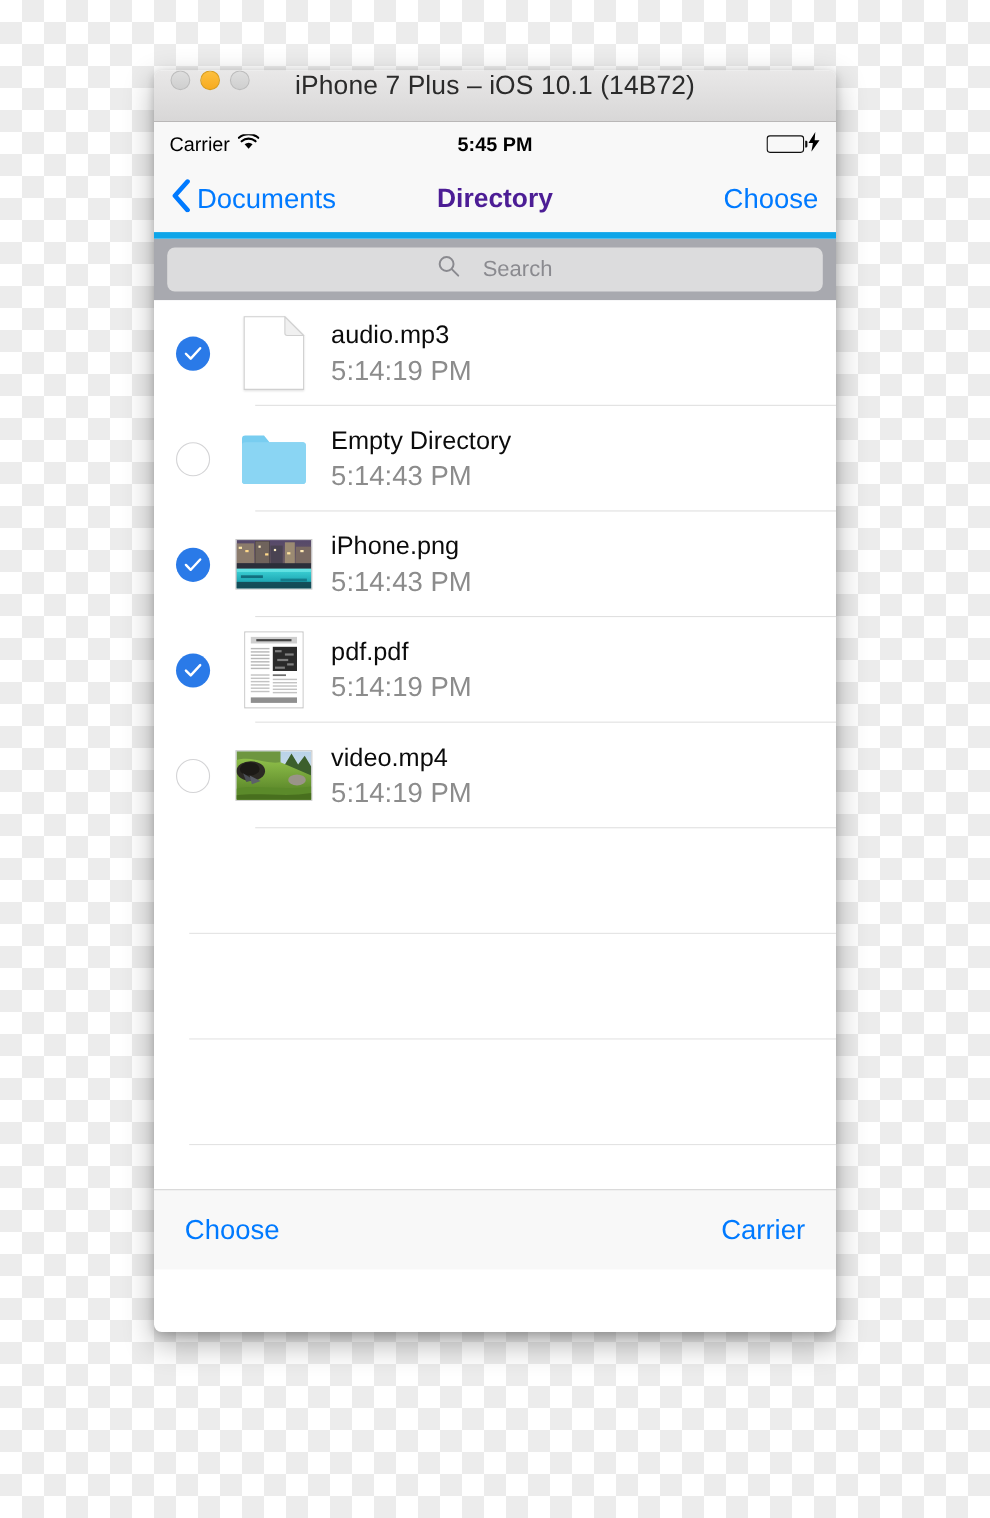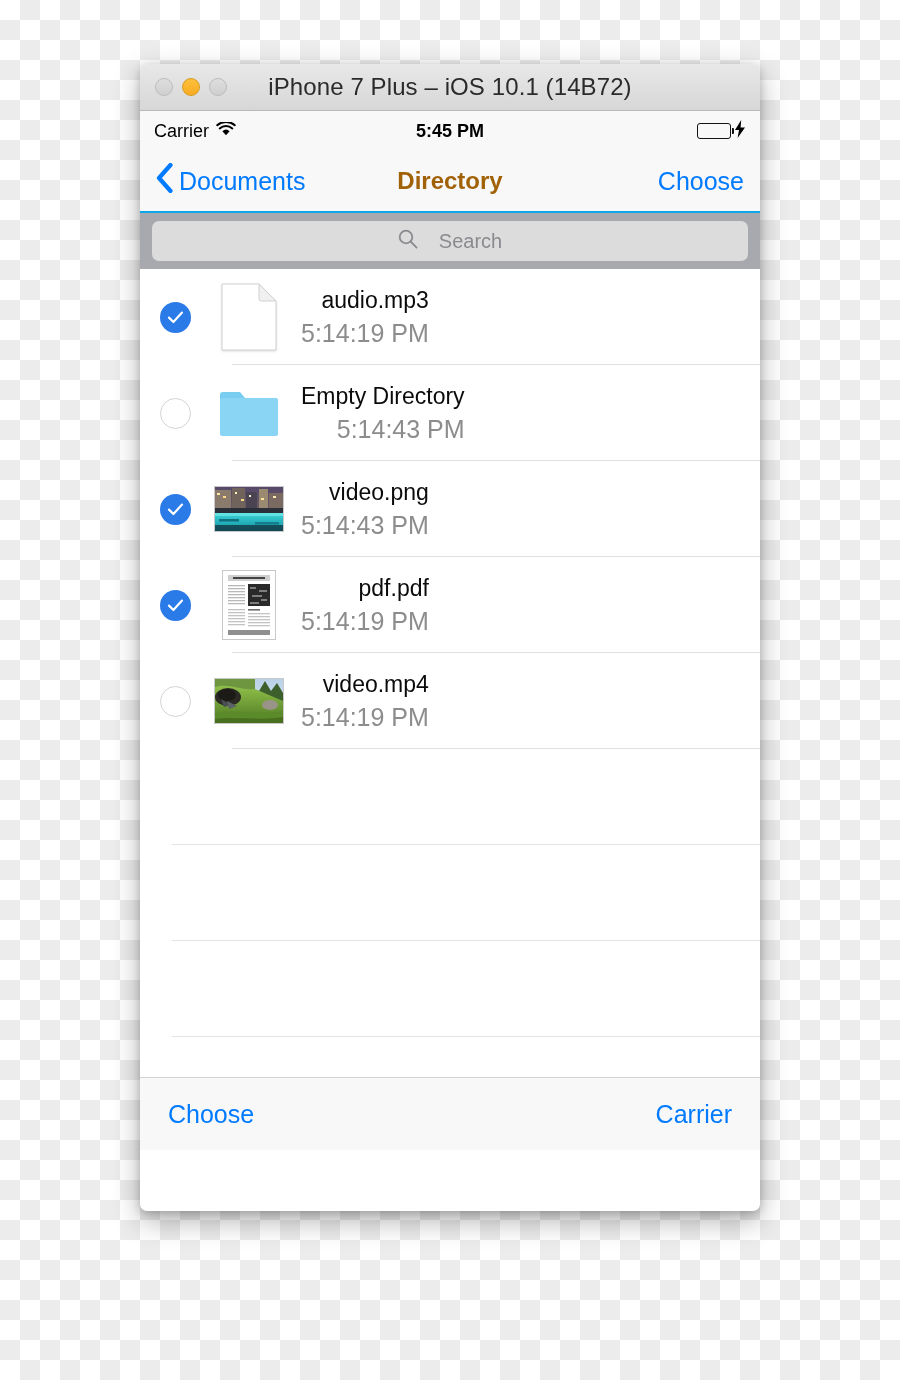--- a/index.html
+++ b/index.html
@@ -33,21 +33,21 @@
     background: #ffffff;
   }
 
   
   .titlebar {
     height: 46px;
     background: linear-gradient(to bottom, #e9e8e8, #d8d7d7);
     border-bottom: 1px solid #b9b7b7;
     position: relative;
     display: flex;
-    align-items: center;
+    align-items: flex-start;
   }
   .traffic {
     display: flex;
     gap: 9px;
     margin-left: 15px;
     z-index: 2;
   }
   .tl-dot {
     width: 18px; height: 18px;
     border-radius: 50%;
@@ -116,42 +116,42 @@
   .battery-fill {
     width: 100%; height: 100%;
     background: #4cd964;
     border-radius: 1px;
   }
 
   
   .navbar {
     height: 60px;
     background: #f8f8f8;
-    border-bottom: 2px solid #0ea5e9;
+    border-bottom: 6px solid #0ea5e9;
     display: flex;
     align-items: center;
     padding: 0 16px;
     position: relative;
   }
   .nav-back {
     display: flex;
     align-items: center;
     gap: 6px;
     color: #007aff;
     font-size: 25px;
     cursor: pointer;
   }
   .chevron-left { display: block; }
   .nav-title {
     position: absolute;
     left: 0; right: 0;
     text-align: center;
     font-size: 24px;
     font-weight: bold;
-    color: #a16207;
+    color: #4c1d95;
     pointer-events: none;
   }
   .nav-cancel {
     margin-left: auto;
     color: #007aff;
     font-size: 25px;
     z-index: 2;
     cursor: pointer;
   }
 
@@ -183,21 +183,20 @@
     position: relative;
   }
   .row {
     height: 96px;
     display: flex;
     align-items: center;
     padding-left: 20px;
     box-sizing: border-box;
     position: relative;
     cursor: pointer;
-    text-align: right;
   }
   .row::after {
     content: "";
     position: absolute;
     left: 92px; right: 0; bottom: 0;
     height: 1px;
     background: #e0e0e0;
   }
   .checkbox {
     width: 31px; height: 31px;
@@ -398,21 +397,21 @@
             <rect x="0" y="21" width="68" height="5" fill="#2b2f3a"></rect>
             <path d="M0 26 H68 V44 H0 Z" fill="url(#pool)"></path>
             <rect x="0" y="26" width="68" height="3" fill="#7ff0ee" opacity="0.55"></rect>
             <rect x="4" y="32" width="20" height="2.5" fill="#0b5c6e" opacity="0.8"></rect>
             <rect x="40" y="35" width="24" height="2.5" fill="#0b5c6e" opacity="0.6"></rect>
             <rect x="0" y="38" width="68" height="6" fill="#13323c" opacity="0.75"></rect>
           </svg>
         </span>
       </span>
       <span class="rowtext">
-        <span class="rowtitle">video.png</span>
+        <span class="rowtitle">iPhone.png</span>
         <span class="rowsub">5:14:43 PM</span>
       </span>
     </div>
 
     <div class="row">
       <span class="checkbox on">
         <svg width="19" height="19" viewBox="0 0 19 19">
           <path d="M3 9.6 L7.4 14 L16 4.6" stroke="#fff" stroke-width="2.2" fill="none" stroke-linecap="round" stroke-linejoin="round"></path>
         </svg>
       </span>

